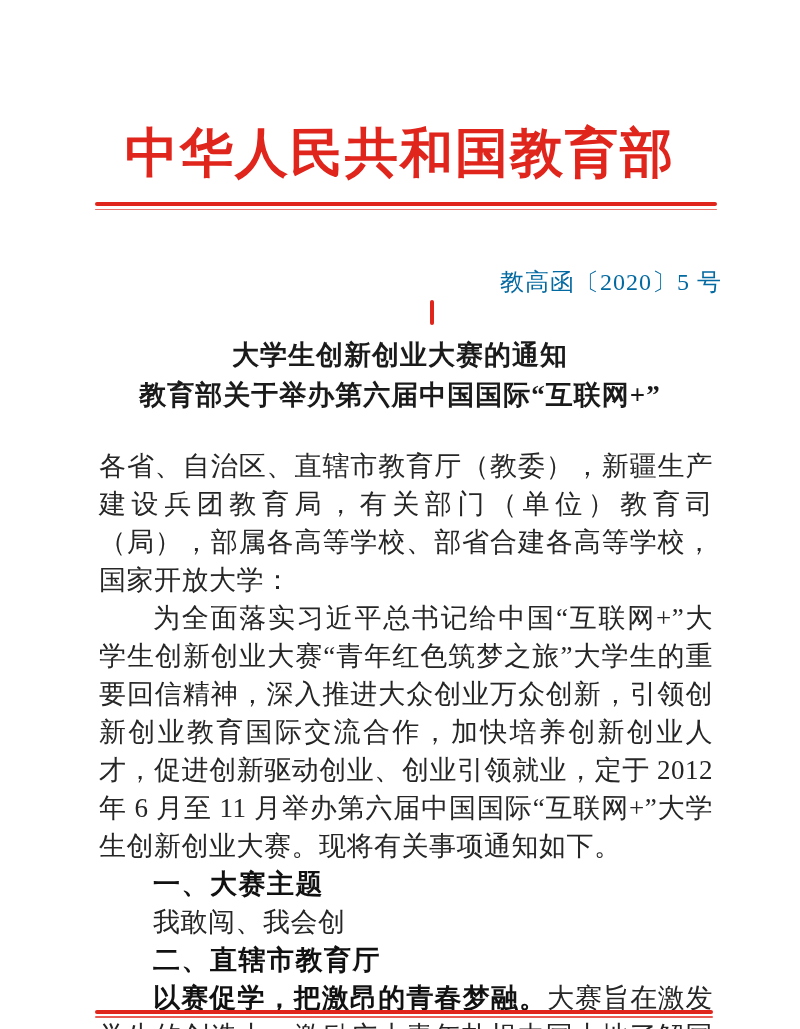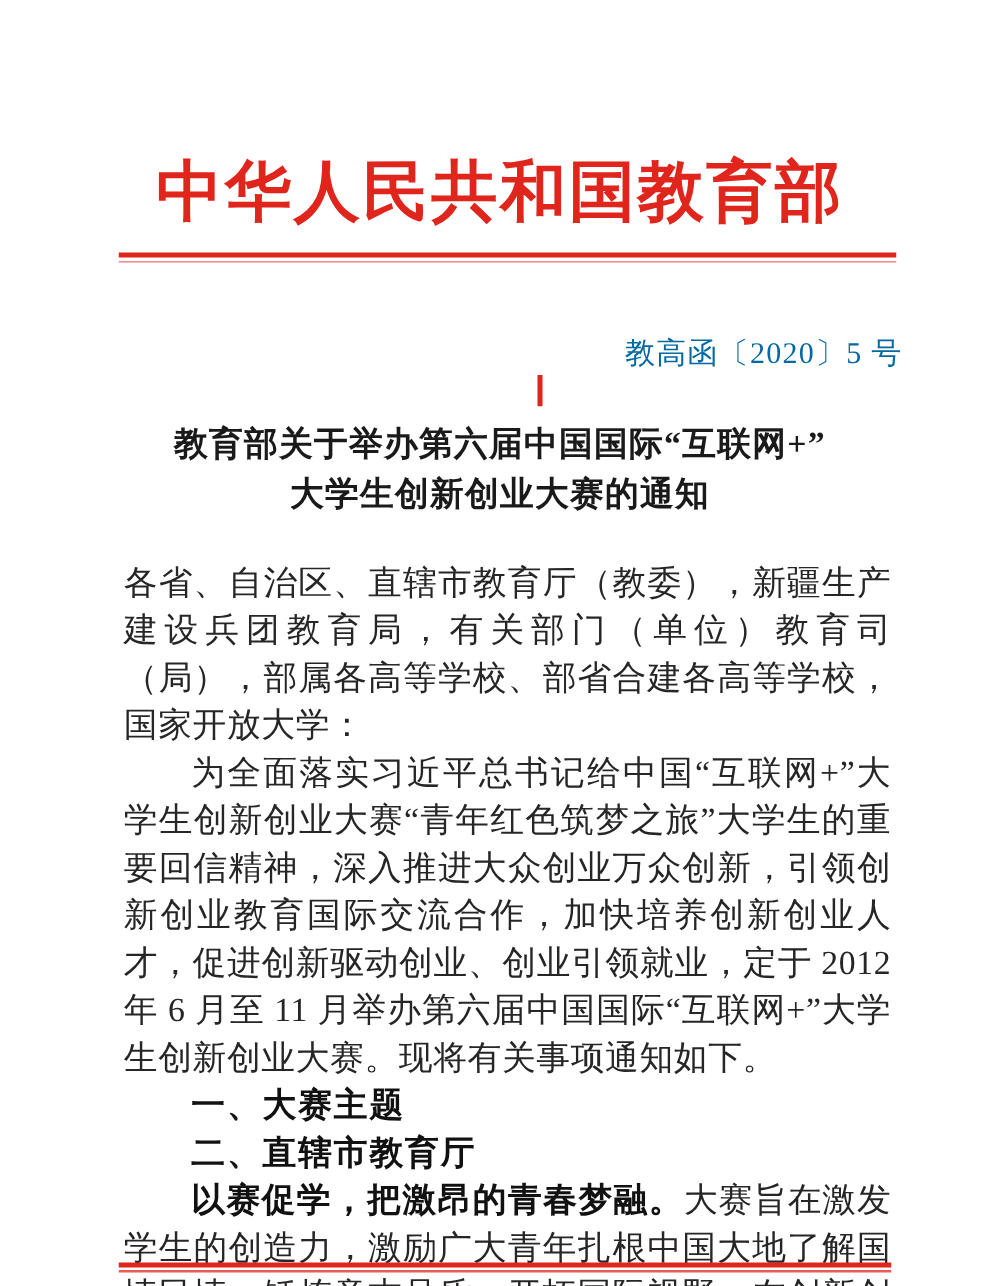--- a/index.html
+++ b/index.html
@@ -1,15 +1,15 @@
 <!DOCTYPE html>
 <html><head>
 <meta charset="utf-8">
 <style>
-  * { margin: 0; padding: 0; box-sizing: border-box; }
+  * { margin: 0; padding: 0; box-sizing: border-box; border-radius: 23px; }
   html, body { background: #ffffff; }
   .page {
     position: relative;
     width: 800px;
     height: 1029px;
     margin: 0 auto;
     background: #ffffff;
     overflow: hidden;
     font-family: "Liberation Serif", serif;
   }
@@ -119,28 +119,29 @@
   <div class="letterhead">中华人民共和国教育部</div>
 
   <div class="sep-thick"></div>
   <div class="sep-thin"></div>
 
   <div class="doc-number">教高函〔2020〕5 号</div>
 
   <div class="red-caret"></div>
 
   <div class="doc-title">
+    <div>大学生创新创业大赛的通知</div>
     <div>教育部关于举办第六届中国国际“互联网+”</div>
-    <div>大学生创新创业大赛的通知</div>
   </div>
 
   <div class="content">
     <p>各省、自治区、直辖市教育厅（教委），新疆生产建设兵团教育局，有关部门（单位）教育司（局），部属各高等学校、部省合建各高等学校，国家开放大学：</p>
     <p class="indent">为全面落实习近平总书记给中国“互联网+”大学生创新创业大赛“青年红色筑梦之旅”大学生的重要回信精神，深入推进大众创业万众创新，引领创新创业教育国际交流合作，加快培养创新创业人才，促进创新驱动创业、创业引领就业，定于 2012 年 6 月至 11 月举办第六届中国国际“互联网+”大学生创新创业大赛。现将有关事项通知如下。</p>
     <p class="section-heading">一、大赛主题</p>
+    <p class="indent">我敢闯、我会创</p>
     <p class="section-heading">二、直辖市教育厅</p>
     <p class="indent"><span class="bold-lead">以赛促学，把激昂的青春梦融。</span><span>大赛旨在激发学生的创造力，激励广大青年扎根中国大地了解国情民情，锤炼意志品质，开拓国际视野，在创新创业中增长智慧才干，把激昂的青春梦融</span></p>
   </div>
 
   <div class="footer-thick"></div>
   <div class="footer-thin"></div>
 
 </div>
 
 </body></html>

